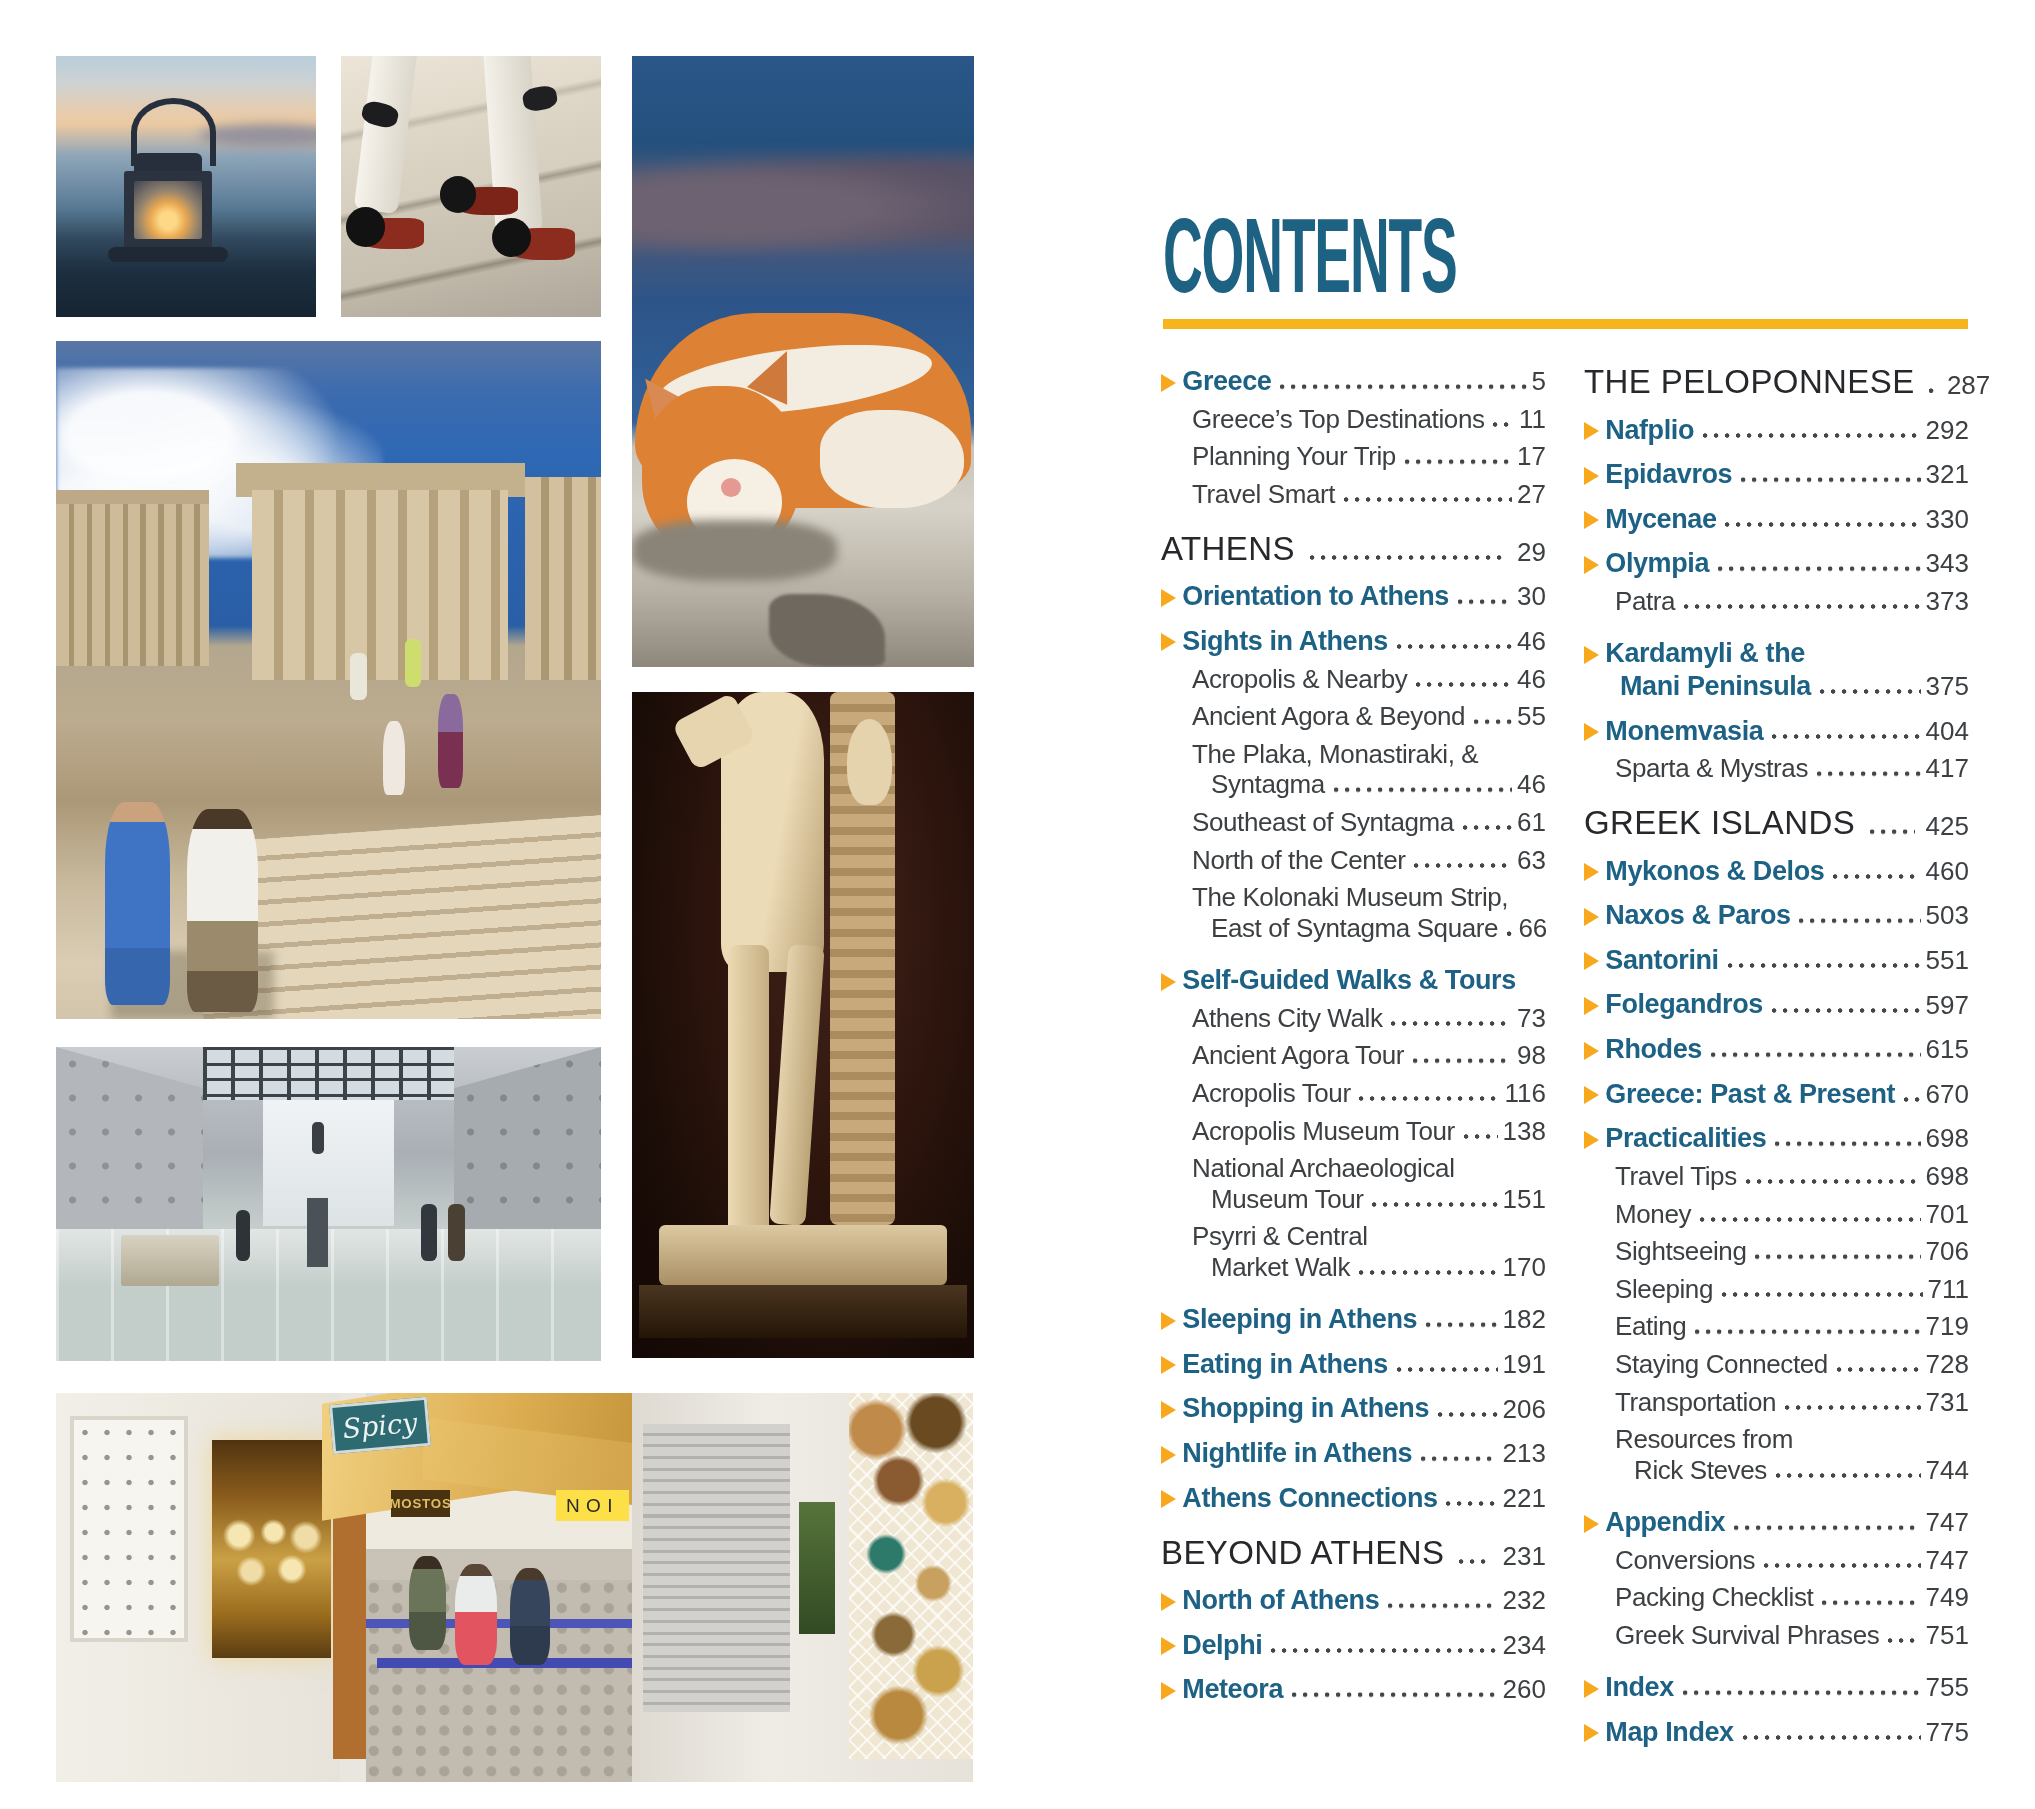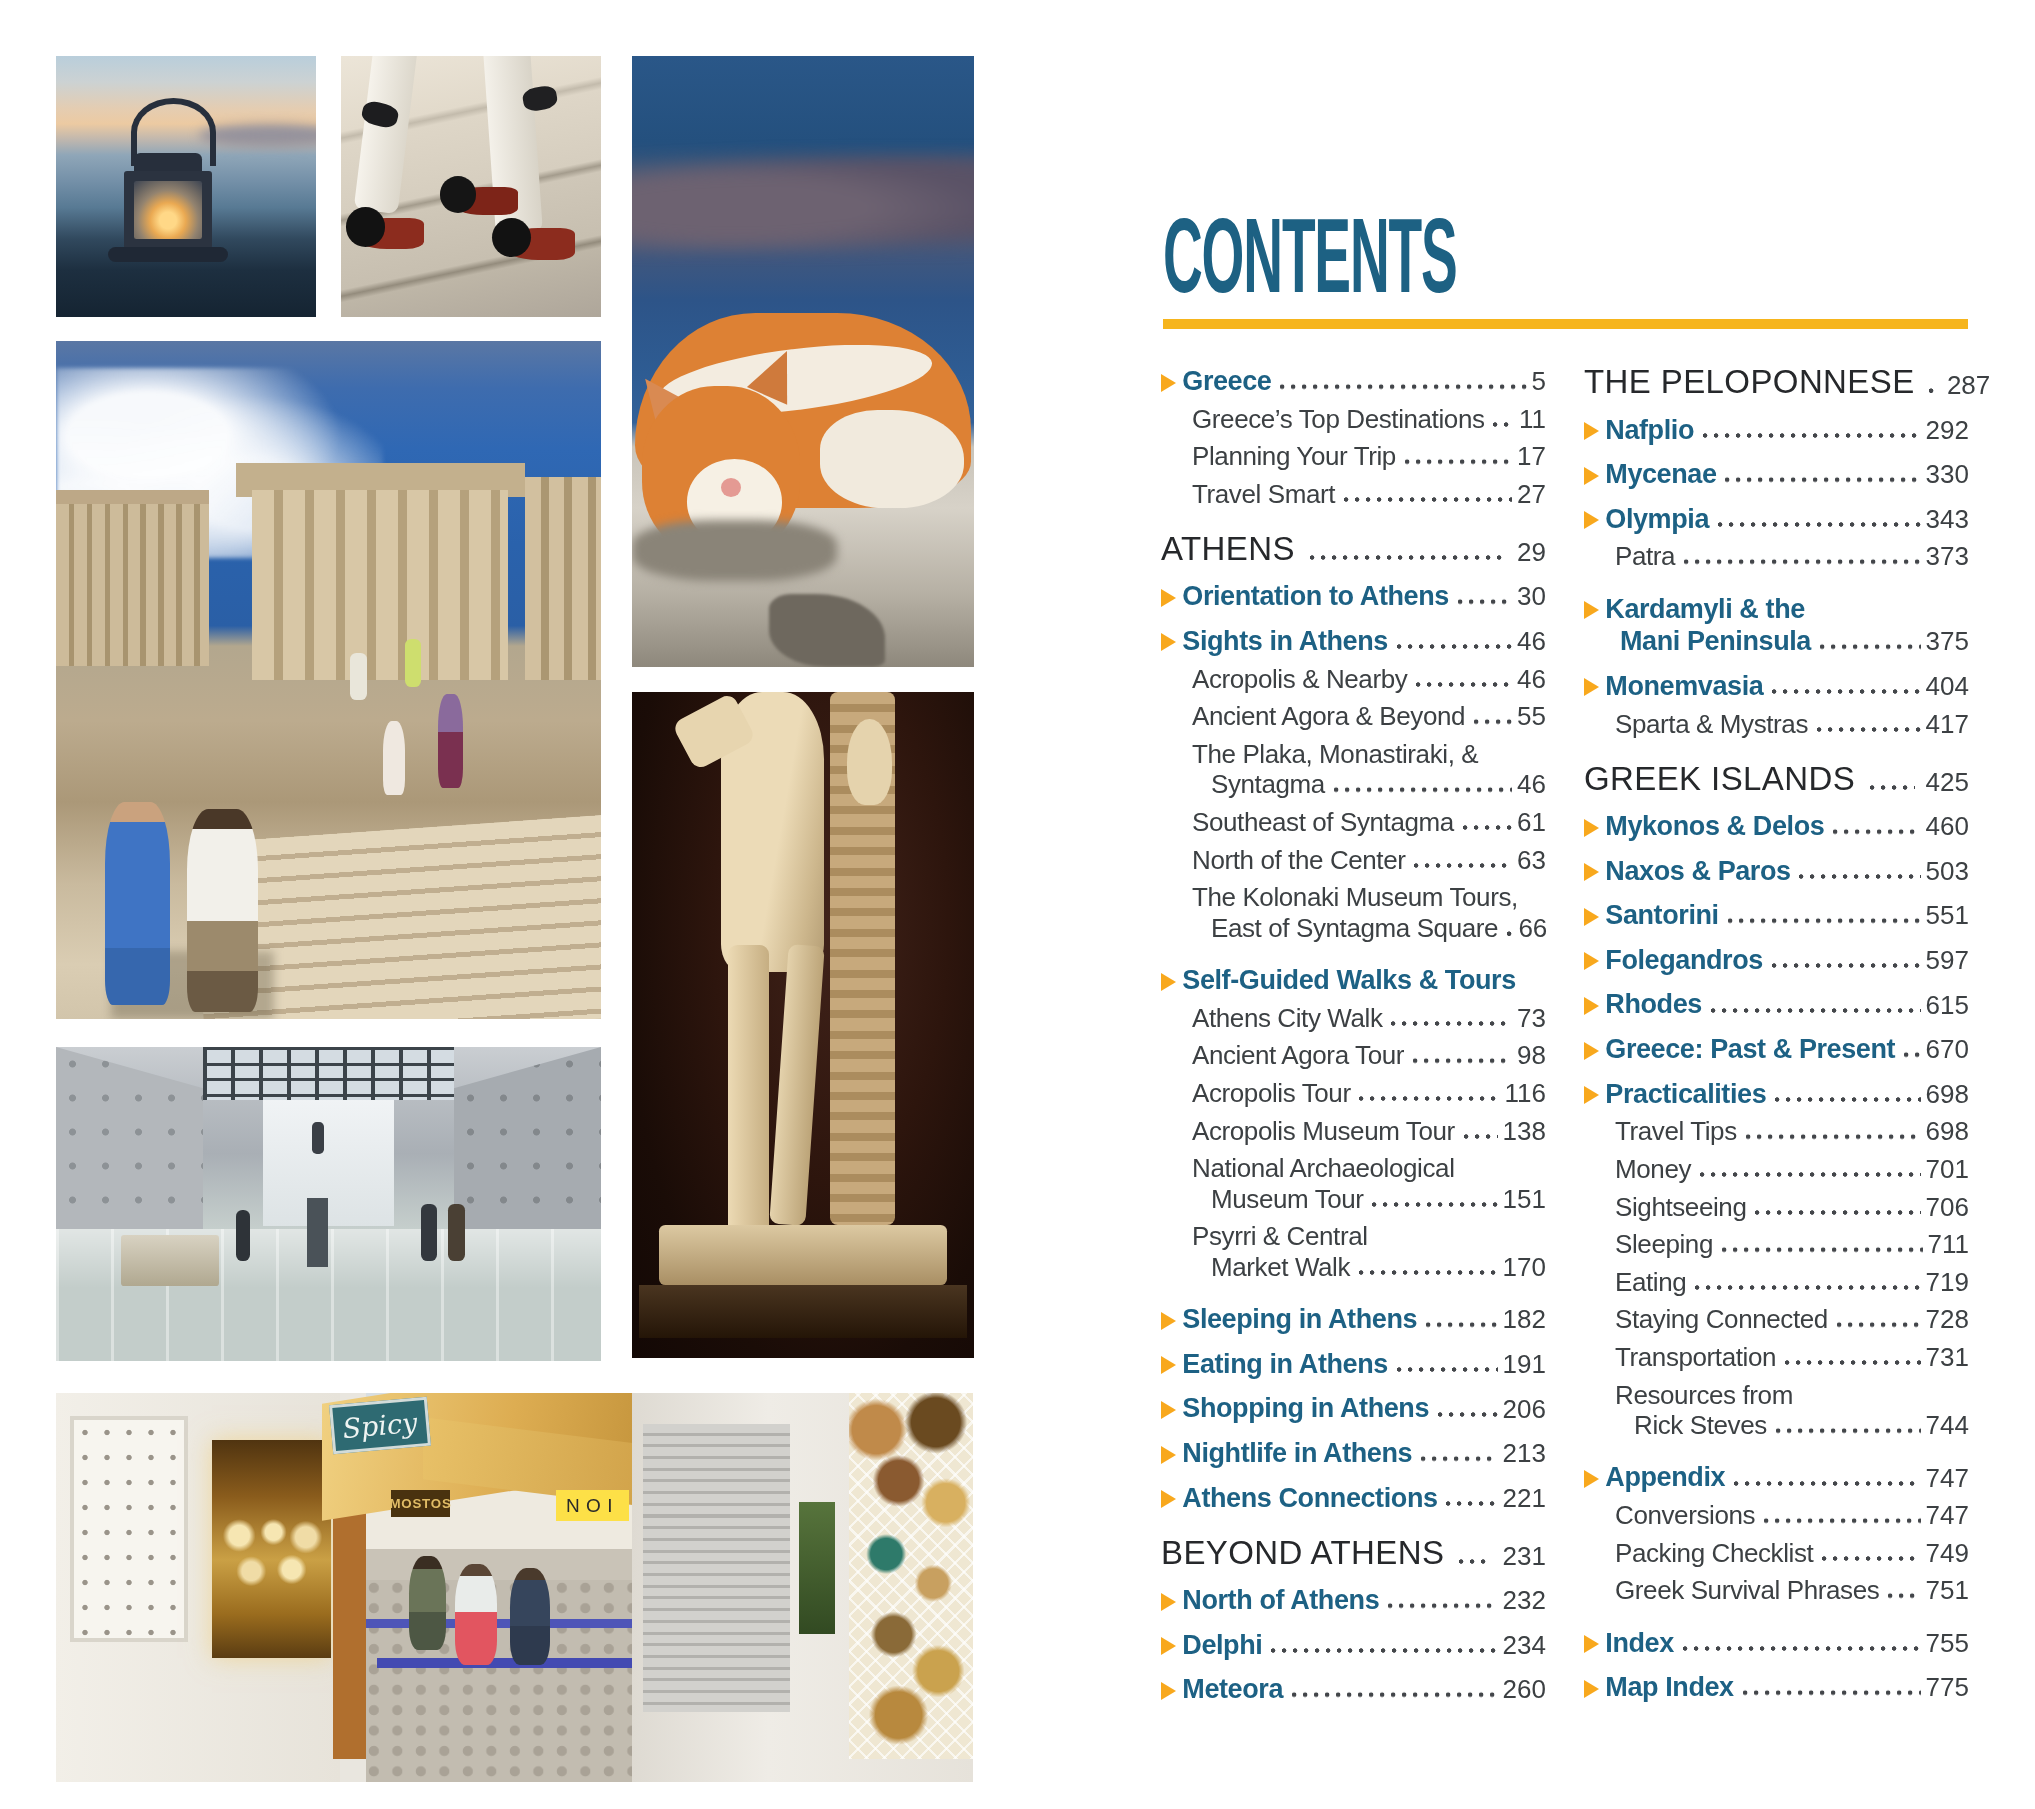--- a/index.html
+++ b/index.html
@@ -387,21 +387,21 @@
         <span class="label">Southeast of Syntagma</span>
         <span class="dots"></span>
         <span class="page-num">61</span>
       </div>
       <div class="row sub">
         <span class="label">North of the Center</span>
         <span class="dots"></span>
         <span class="page-num">63</span>
       </div>
       <div class="row sub">
-        <span class="label">The Kolonaki Museum Tours,</span>
+        <span class="label">The Kolonaki Museum Strip,</span>
       </div>
       <div class="row sub cont">
         <span class="label">East of Syntagma Square</span>
         <span class="dots"></span>
         <span class="page-num">66</span>
       </div>
       <div class="row chapter">
         <span class="arrow"></span>
         <span class="label">Self-Guided Walks &amp; Tours</span>
       </div>
@@ -502,20 +502,26 @@
         <span class="page-num">287</span>
       </div>
       <div class="row chapter">
         <span class="arrow"></span>
         <span class="label">Nafplio</span>
         <span class="dots"></span>
         <span class="page-num">292</span>
       </div>
       <div class="row chapter">
         <span class="arrow"></span>
+        <span class="label">Epidavros</span>
+        <span class="dots"></span>
+        <span class="page-num">321</span>
+      </div>
+      <div class="row chapter">
+        <span class="arrow"></span>
         <span class="label">Mycenae</span>
         <span class="dots"></span>
         <span class="page-num">330</span>
       </div>
       <div class="row chapter">
         <span class="arrow"></span>
         <span class="label">Olympia</span>
         <span class="dots"></span>
         <span class="page-num">343</span>
       </div>

